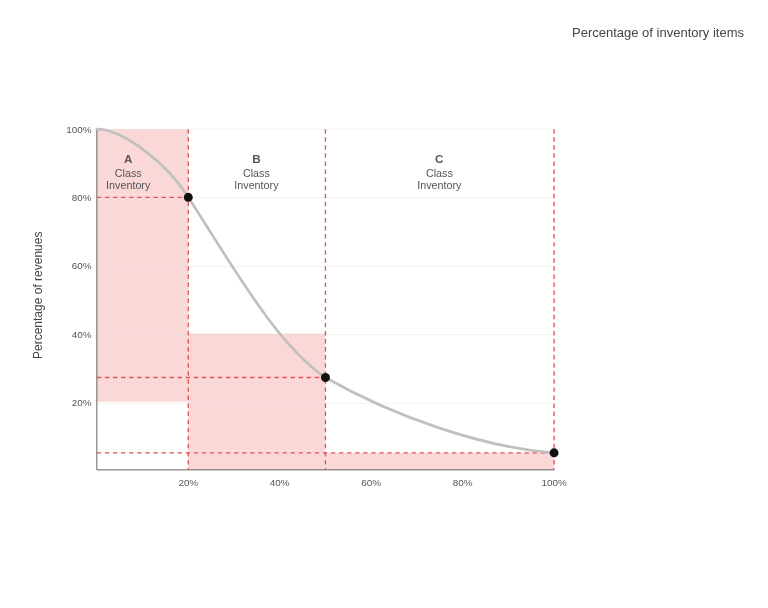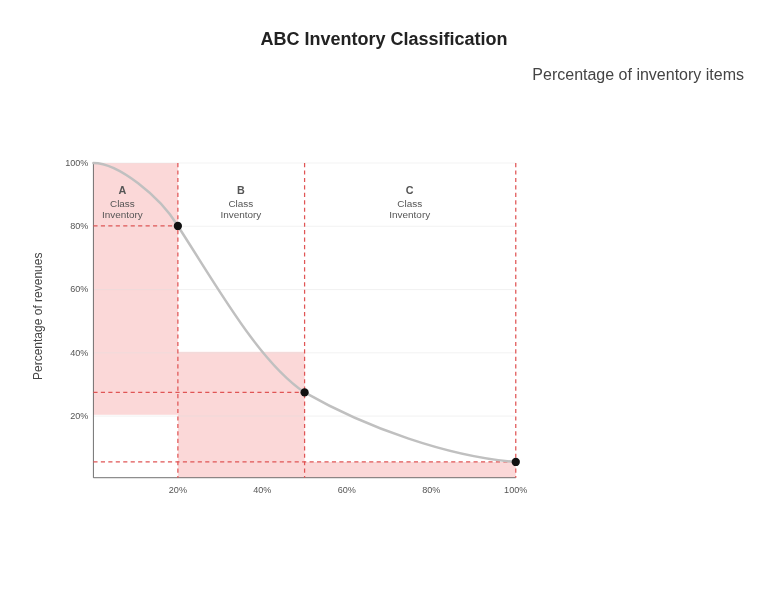--- a/index.html
+++ b/index.html
@@ -52,31 +52,30 @@
     }
     .chart-inner {
       flex: 1;
       display: flex;
     }
     .svg-wrap {
       flex: 1;
       position: relative;
     }
     .x-axis-label {
-      font-size: 16px;
+      font-size: 13px;
       color: #444;
       text-align: center;
       padding: 6px 0 2px 0;
     }
   </style>
 </head>
 <body>
 
 <div class="chart-container">
-  <div class="chart-title">ABC Inventory Classification</div>
   <div class="chart-area">
     <div class="y-axis-label-wrap">
       <span class="y-axis-label">Percentage of revenues</span>
     </div>
     <div class="chart-inner">
       <div class="svg-wrap">
         <svg id="main-svg" width="100%" height="100%" viewBox="0 0 580 430" preserveAspectRatio="xMidYMid meet">
 
           <rect x="50" y="20" width="102" height="304" fill="#f9c8c8" opacity="0.7"></rect>
 

